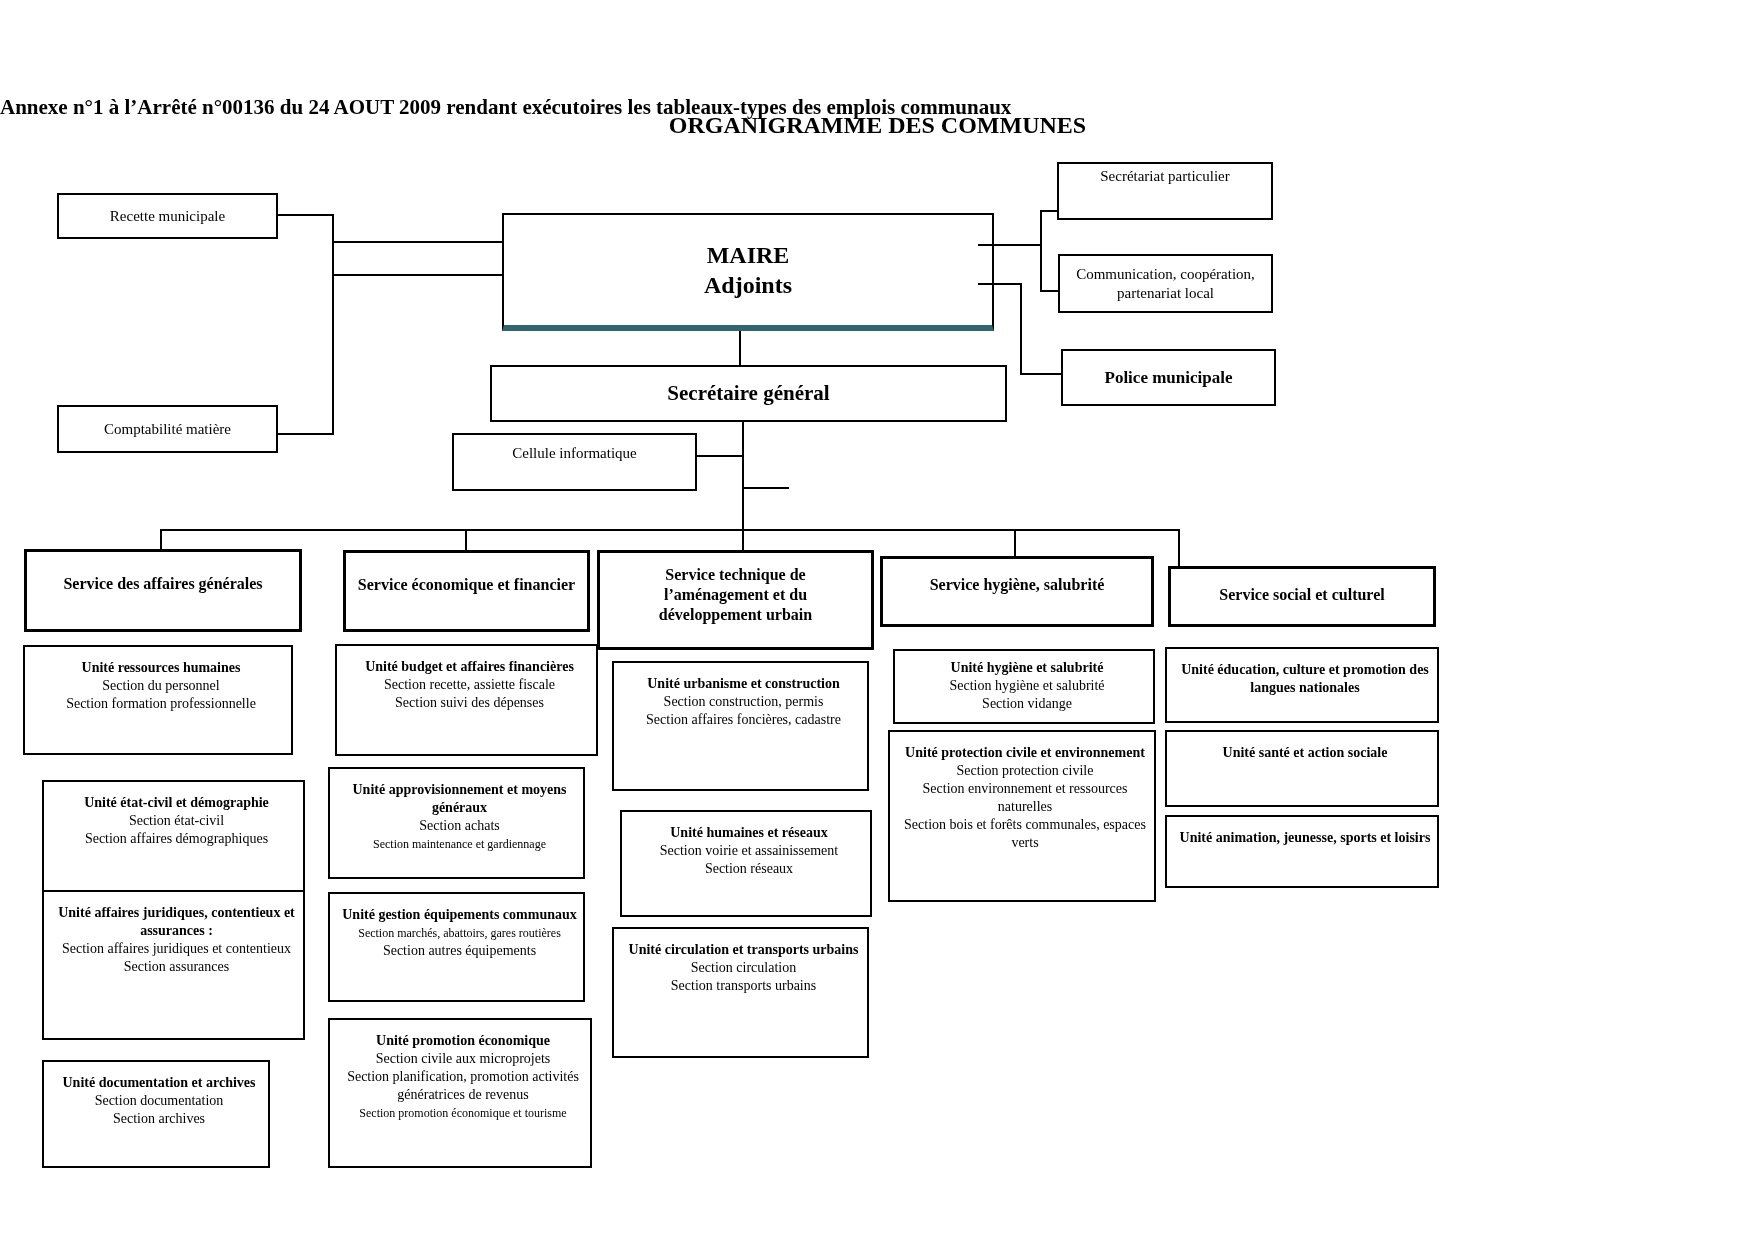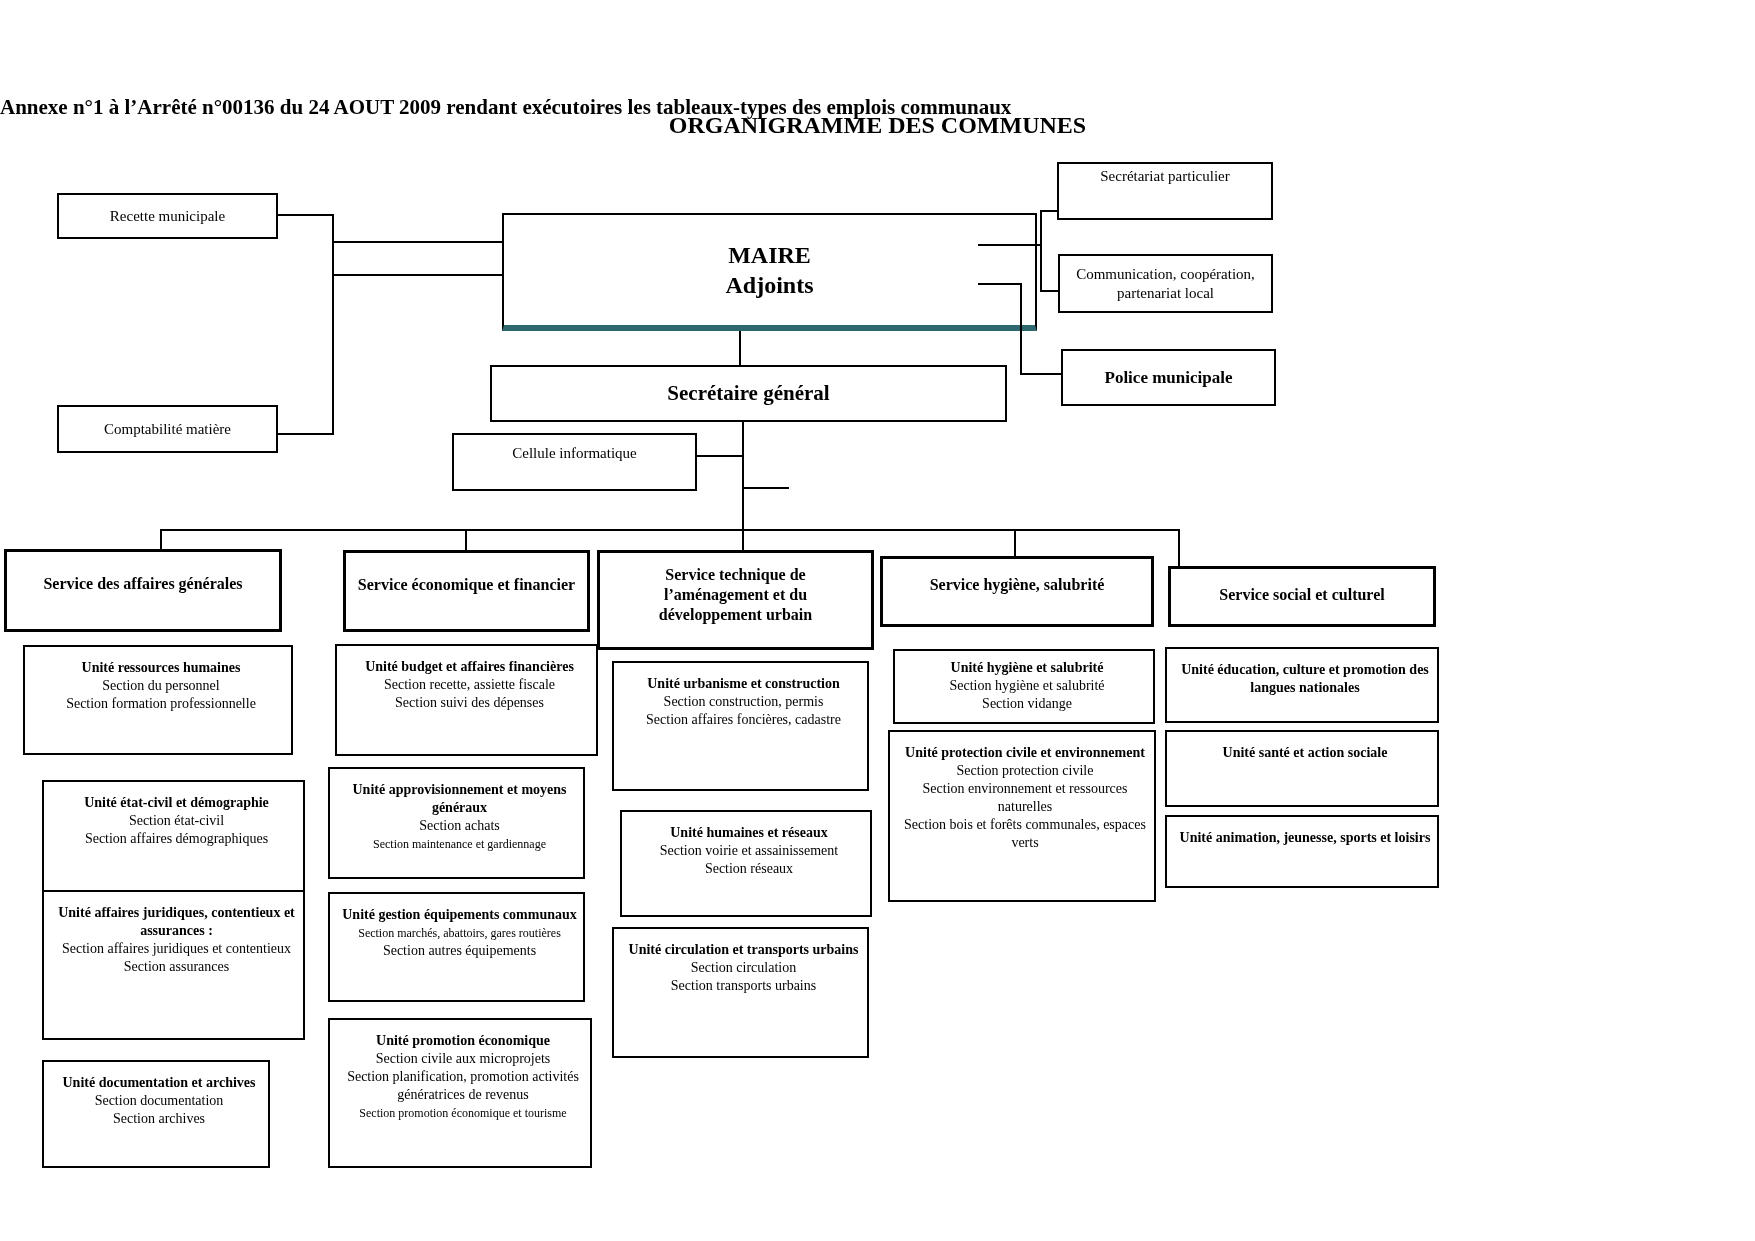--- a/index.html
+++ b/index.html
@@ -34,21 +34,21 @@
   <div class="ttl2">ORGANIGRAMME DES COMMUNES</div>
 
   <div class="box cfl sm" style="left:57px;top:193px;width:221px;height:46px">
     <span>Recette municipale</span>
   </div>
 
   <div class="box cfl sm" style="left:57px;top:405px;width:221px;height:48px">
     <span>Comptabilité matière</span>
   </div>
 
-  <div class="box cfl maire" style="left:502px;top:213px;width:535px;height:118px">
+  <div class="box cfl maire" style="left:502px;top:213px;width:492px;height:118px">
     <div>
       <div>MAIRE</div>
       <div>Adjoints</div>
     </div>
   </div>
 
   <div class="box topflex sm" style="left:1057px;top:162px;width:216px;height:58px;padding-top:4px">
     <span>Secrétariat particulier</span>
   </div>
 
@@ -65,21 +65,21 @@
 
   <div class="box cfl sg" style="left:490px;top:365px;width:517px;height:57px">
     <span>Secrétaire général</span>
   </div>
 
   <div class="box topflex sm" style="left:452px;top:433px;width:245px;height:58px;padding-top:10px">
     <span>Cellule informatique</span>
   </div>
 
 
-  <div class="box topflex svc" style="left:4px;top:549px;width:278px;height:83px;padding-top:22px">
+  <div class="box topflex svc" style="left:24px;top:549px;width:278px;height:83px;padding-top:22px">
     <span>Service des affaires générales</span>
   </div>
   <div class="box topflex svc" style="left:343px;top:550px;width:247px;height:82px;padding-top:22px">
     <span>Service économique et financier</span>
   </div>
   <div class="box topflex svc" style="left:597px;top:550px;width:277px;height:100px;padding:12px 28px 0 28px">
     <span>Service technique de l’aménagement et du développement urbain</span>
   </div>
   <div class="box topflex svc" style="left:880px;top:556px;width:274px;height:71px;padding-top:16px">
     <span>Service hygiène, salubrité</span>

